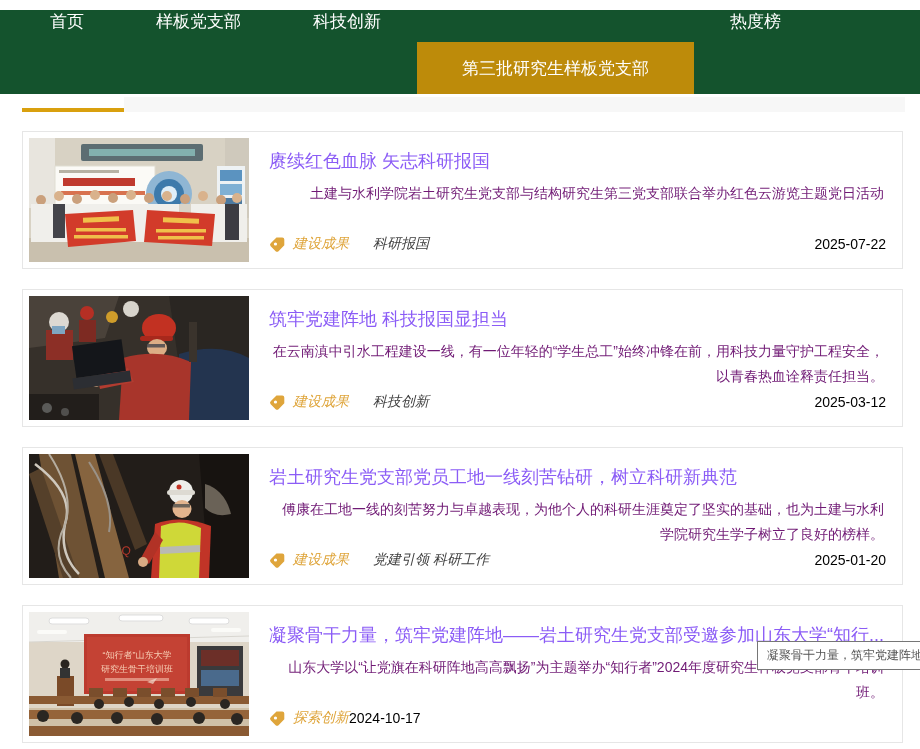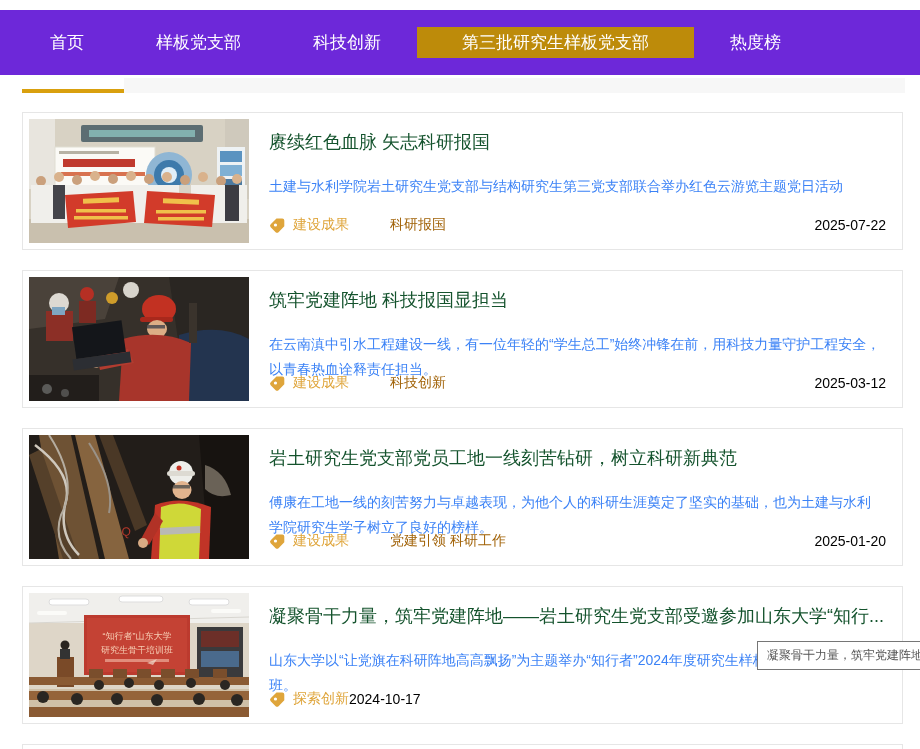--- a/index.html
+++ b/index.html
@@ -2,43 +2,43 @@
 <html><head>
 <meta charset="utf-8">
 <style>
   html,body{margin:0;padding:0;}
   body{
     width:920px;height:749px;overflow:hidden;position:relative;
     background:#ffffff;font-family:"Liberation Sans",sans-serif;
   }
   .topstrip{height:10px;background:#fff;}
   
-  .nav{height:65px;background:#6d28d9;display:flex;align-items:center;padding-left:14px;overflow:hidden;}
+  .nav{height:84px;background:#14532d;display:flex;align-items:flex-start;padding-left:14px;overflow:hidden;}
   .nav-tab{color:#fff;font-size:17px;display:flex;align-items:center;padding:0 36px;white-space:nowrap;cursor:pointer;}
-  .nav-tab.active{background:#bd8b0a;padding:4px 45px;}
+  .nav-tab.active{background:#bd8b0a;padding:15px 45px;margin-top:32px;}
   
   .subnav{height:15px;display:flex;margin-top:3px;}
   .subnav-left{width:124px;background:#fff;position:relative;flex:none;}
   .subnav-bar{position:absolute;left:22px;bottom:0;width:102px;height:4px;background:#d9a00e;}
   .subnav-track{width:781px;background:#f7f7f7;flex:none;}
   
   .list{padding:19px 0 0 22px;}
   .card{
     width:881px;height:138px;box-sizing:border-box;border:1px solid #e6e6e6;background:#fff;
     margin-bottom:20px;padding:6px;display:flex;position:relative;
   }
   .thumb{width:220px;height:124px;flex:none;overflow:hidden;cursor:pointer;}
   .thumb svg{display:block;}
   .content{flex:1;padding:6px 8px 0 20px;position:relative;min-width:0;}
-  .title{font-size:18px;color:#14532d;font-weight:400;margin:5px 0 0;white-space:nowrap;overflow:hidden;max-width:625px;cursor:pointer;}
-  .desc{font-size:14px;color:#3b82f6;line-height:25px;margin-top:20px;width:615px;}
+  .title{font-size:18px;color:#8b5cf6;font-weight:400;margin:5px 0 0;white-space:nowrap;overflow:hidden;max-width:625px;cursor:pointer;}
+  .desc{font-size:14px;color:#701a75;line-height:25px;margin-top:8px;width:615px;text-align:right;}
   .meta{position:absolute;left:20px;right:10px;bottom:9px;display:flex;align-items:center;font-size:14px;}
-  .cat{color:#dfa53b;display:flex;align-items:center;gap:7px;}
+  .cat{color:#dfa53b;display:flex;align-items:center;gap:7px;font-style:italic;}
   .cat svg{display:block;}
-  .tags{color:#a16207;margin-left:41px;flex:1;}
+  .tags{color:#404040;margin-left:24px;flex:1;font-style:italic;}
   .date{color:#000000;}
   
   .tooltip{
     position:absolute;left:757px;top:641px;z-index:20;background:#fff;border:1px solid #767676;
     padding:5px 40px 5px 9px;font-size:12px;color:#555;white-space:nowrap;
   }
 </style>
 </head>
 <body>
 

